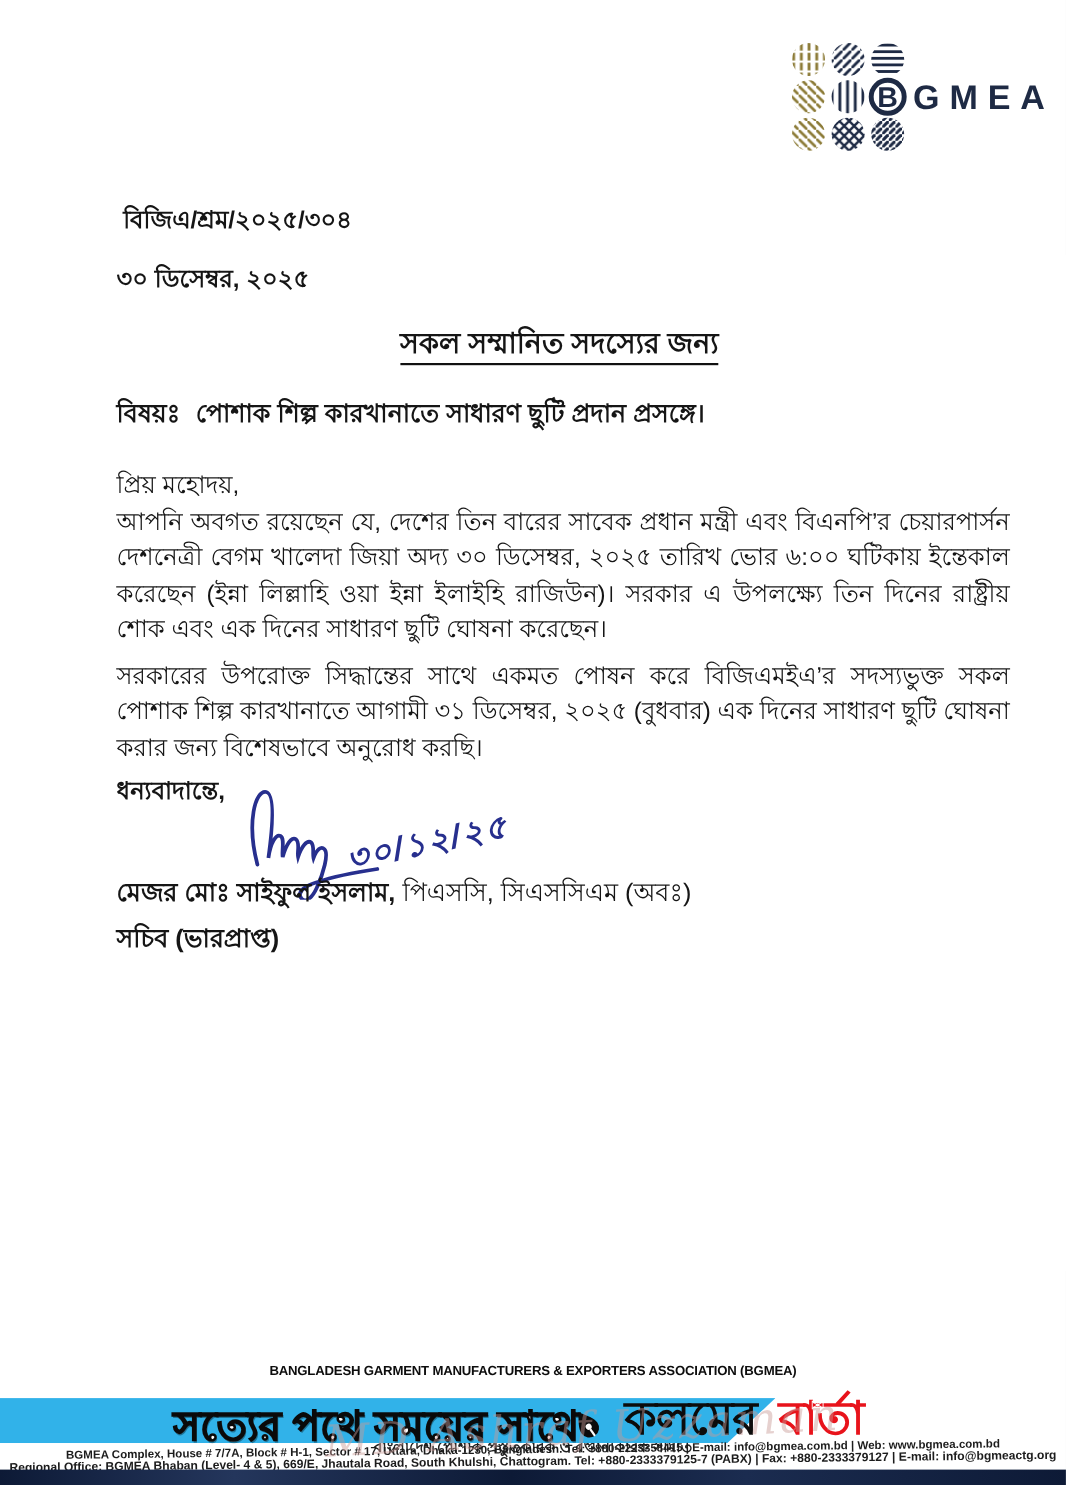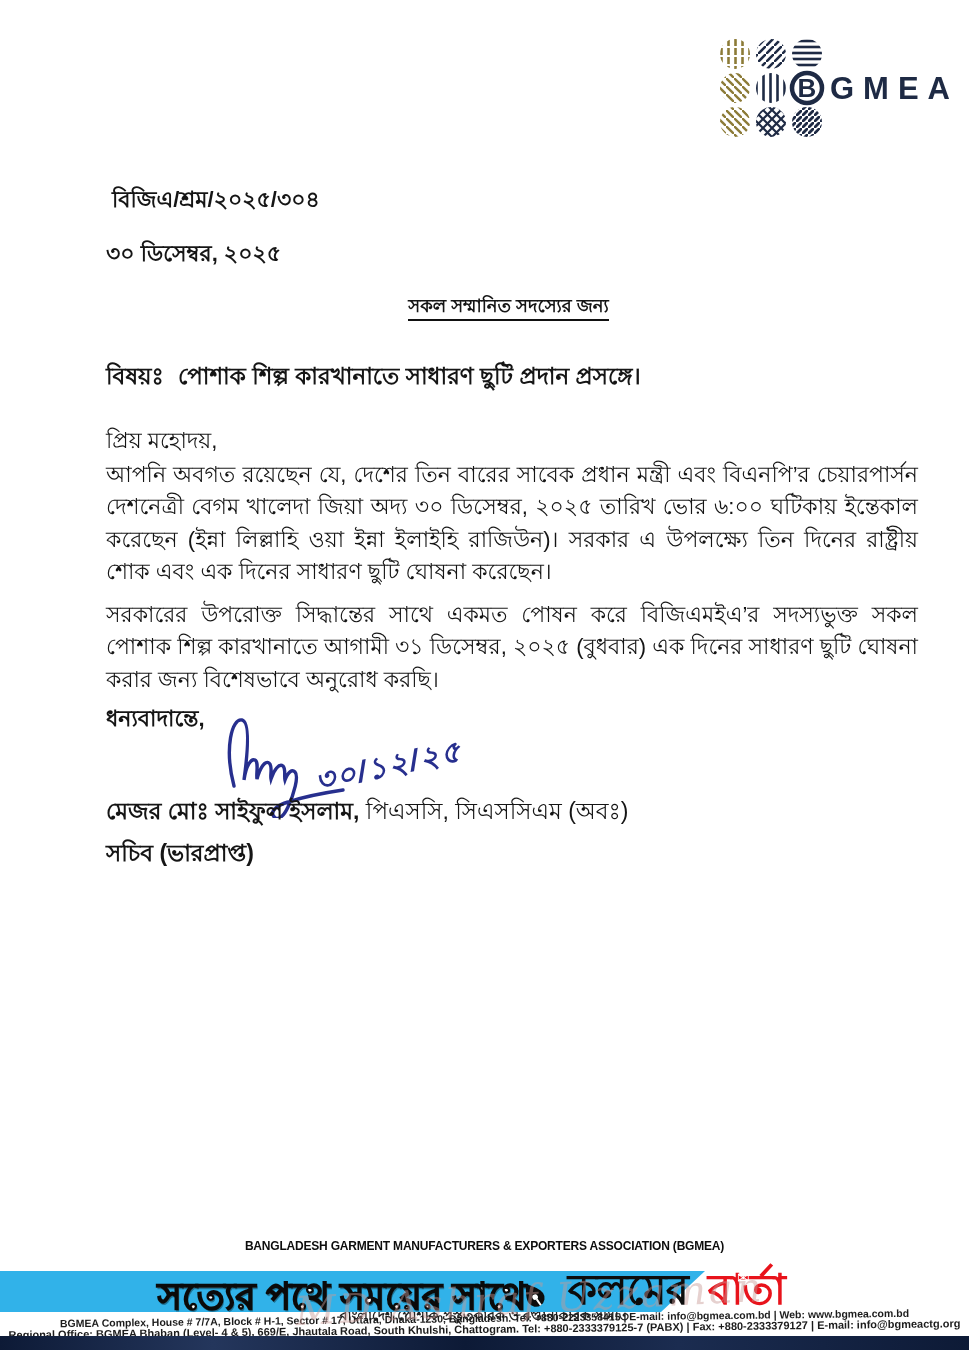--- a/index.html
+++ b/index.html
@@ -8,21 +8,21 @@
     background:#ffffff;overflow:hidden;
     font-family:"Liberation Sans",sans-serif;color:#151515;
   }
   
   .bgmea-logo{position:absolute;left:718px;top:38px;width:240px;height:100px;}
   
   .ref-no{position:absolute;left:112px;top:182px;font-size:22px;font-weight:bold;}
   .letter-date{position:absolute;left:106px;top:236px;font-size:22px;font-weight:bold;}
   .letter-title{
     position:absolute;left:0;right:0;top:292px;text-align:center;
-    font-size:18px;font-weight:bold;padding-left:48px;
+    font-size:26px;font-weight:bold;padding-left:48px;
   }
   .letter-title span{border-bottom:2.5px solid #111;padding-bottom:3px;}
   .subject{position:absolute;left:106px;top:358px;font-size:23px;font-weight:bold;}
   .subject .lbl{margin-right:14px;}
   .salutation{position:absolute;left:106px;top:423px;font-size:22px;font-weight:500;}
   .para{
     position:absolute;left:106px;width:812px;font-size:22px;line-height:1.47;
     text-align:justify;font-weight:500;
   }
   .para1{top:459px;}

